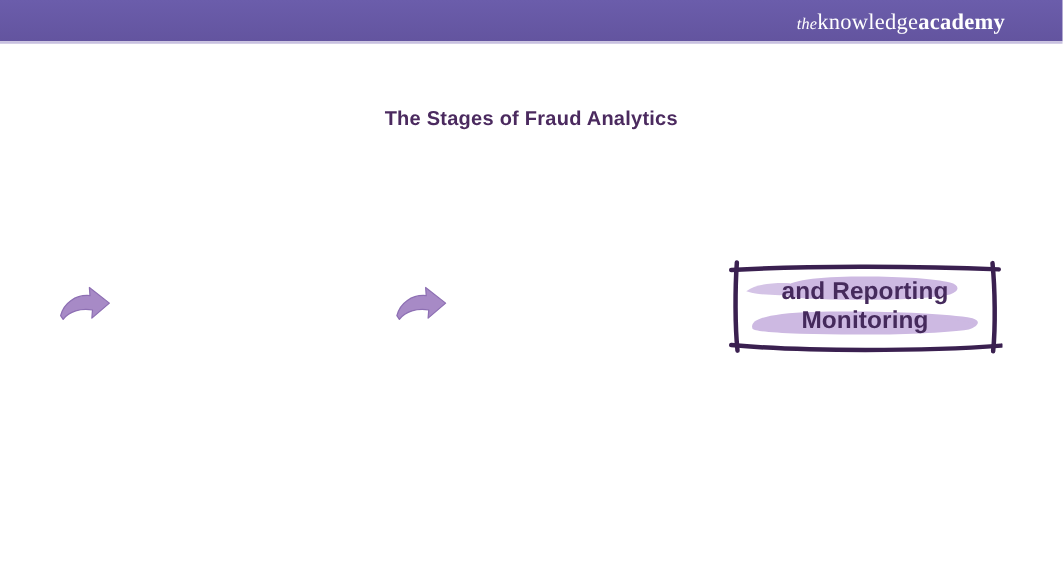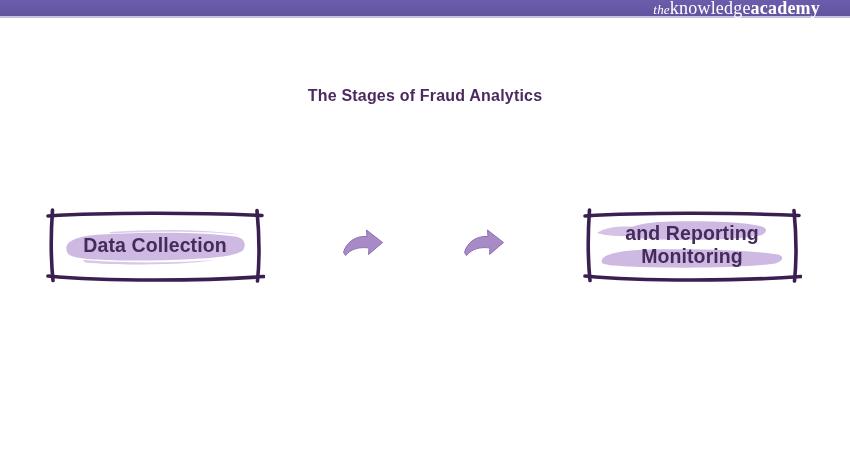--- a/index.html
+++ b/index.html
@@ -8,25 +8,25 @@
     position: relative;
     width: 850px; height: 450px;
     background: #ffffff;
     overflow: hidden;
     font-family: "Liberation Sans", sans-serif;
   }
 
   
   .topbar {
     position: absolute; top: 0; left: 0;
-    width: 100%; height: 18px;
+    width: 100%; height: 35px;
     background: linear-gradient(180deg, #6b5dab 0%, #63549f 100%);
     border-bottom: 2px solid #c7c0e0;
     display: flex; align-items: center; justify-content: flex-end;
-    padding-right: 30px;
+    padding-right: 46px;
   }
   .logo {
     color: #ffffff;
     font-family: "Liberation Serif", serif;
     font-size: 18px;
     line-height: 1;
     white-space: nowrap;
     letter-spacing: 0.2px;
   }
   .logo .logo-the { font-style: italic; font-size: 13px; }
@@ -79,36 +79,20 @@
 <header class="topbar">
   <div class="logo">
     <span class="logo-the">the</span><span class="logo-knowledge">knowledge</span><span class="logo-academy">academy</span>
   </div>
 </header>
 
 <h1 class="title">The Stages of Fraud Analytics</h1>
 
 <div class="flow">
 
-  <div class="stage">
-    <svg class="sketch" viewBox="0 0 220 78" aria-hidden="true">
-      <path d="M22 46 C18 35 32 30 56 28.5 C110 25.5 162 26.5 190 30.5 C199 32 201 37 199 42.5 C197 48.5 178 51.5 148 53 C98 55.5 46 55 30 51 C24 49.5 23 48 22 46 Z" fill="#cdb9e2"></path>
-      <path d="M38 54 C80 57.5 140 57 172 53.5 C150 58.5 78 60 40 56.5 Z" fill="#cdb9e2" opacity="0.8"></path>
-      <path d="M64 26 C112 22.5 168 23.5 197 29 C170 25.5 114 24.5 66 27.5 Z" fill="#cdb9e2" opacity="0.7"></path>
-      <g stroke="#3a2050" stroke-width="3.6" fill="none" stroke-linecap="round">
-        <path d="M3 10 C60 6.5 150 6.5 217 9.5"></path>
-        <path d="M212 4.5 C214 25 214.5 55 212.5 75"></path>
-        <path d="M219 70.5 C160 75 60 75.5 3 70"></path>
-        <path d="M8 74.5 C6 55 6 25 7.5 4"></path>
-      </g>
-    </svg>
-    <div class="stage-label">
-      <span>Data Collection</span>
-    </div>
-  </div>
 
   <svg class="connector" viewBox="0 0 46 40" aria-hidden="true">
     <path d="M3.5 30.5 C6 20.5 15.5 13.5 27 14.5 L26.5 8 L42.5 20.5 L28.5 32.5 L29 26 C19.5 24.5 10.5 27 5.5 33.5 Z" fill="#a78ac6" stroke="#8d6fb3" stroke-width="1" stroke-linejoin="round"></path>
   </svg>
 
 
   <svg class="connector" viewBox="0 0 46 40" aria-hidden="true">
     <path d="M3.5 30.5 C6 20.5 15.5 13.5 27 14.5 L26.5 8 L42.5 20.5 L28.5 32.5 L29 26 C19.5 24.5 10.5 27 5.5 33.5 Z" fill="#a78ac6" stroke="#8d6fb3" stroke-width="1" stroke-linejoin="round"></path>
   </svg>
 

